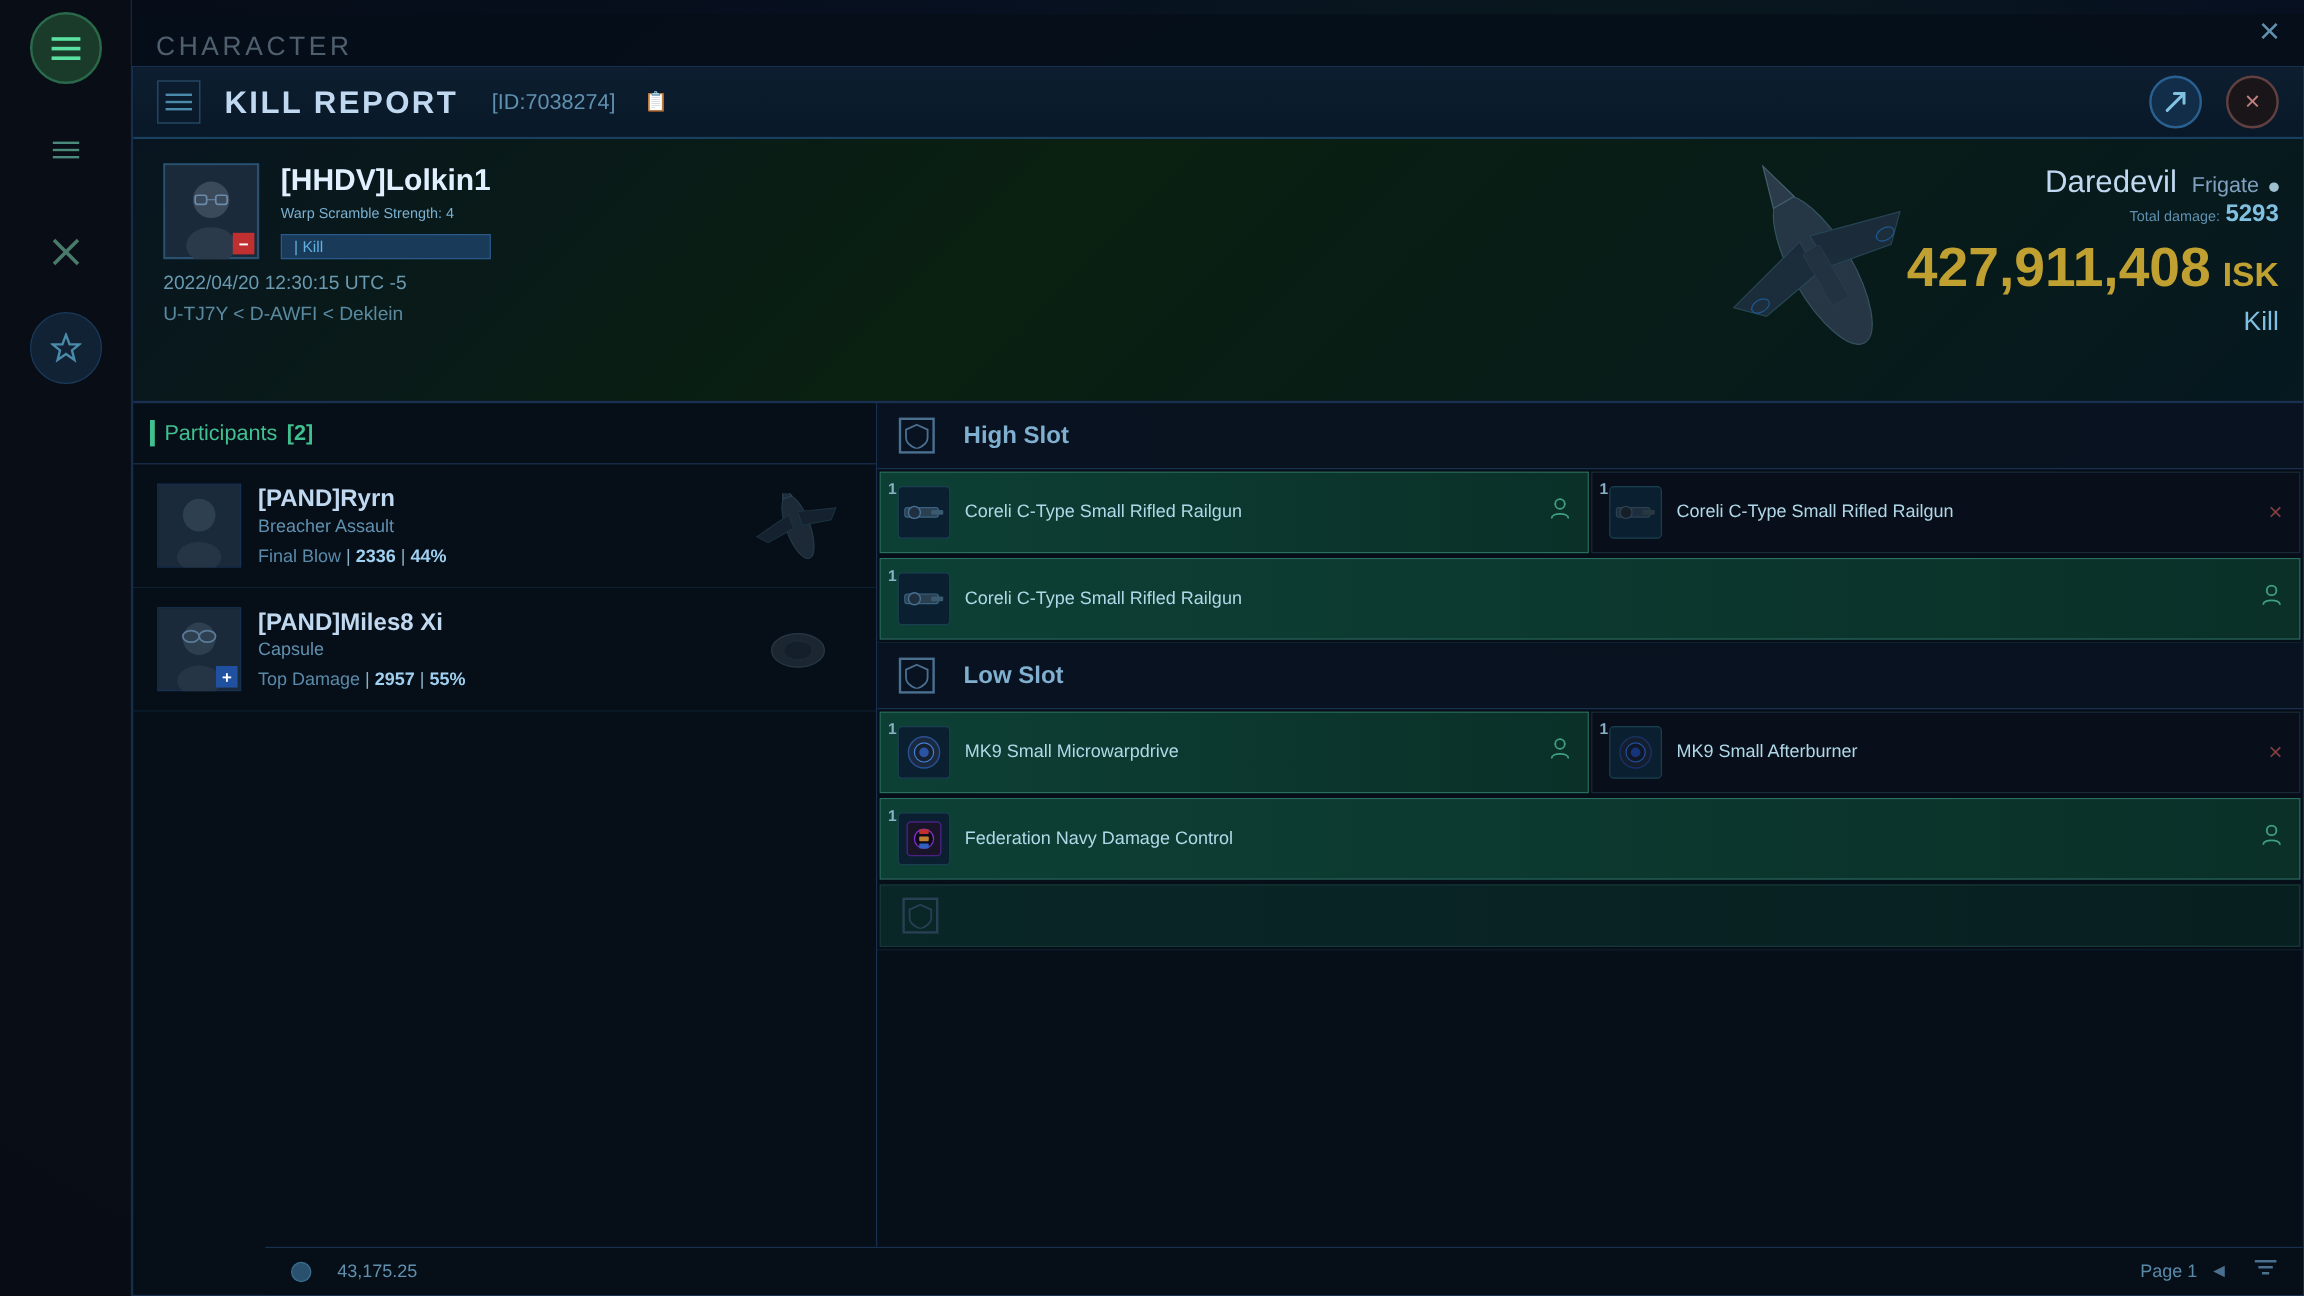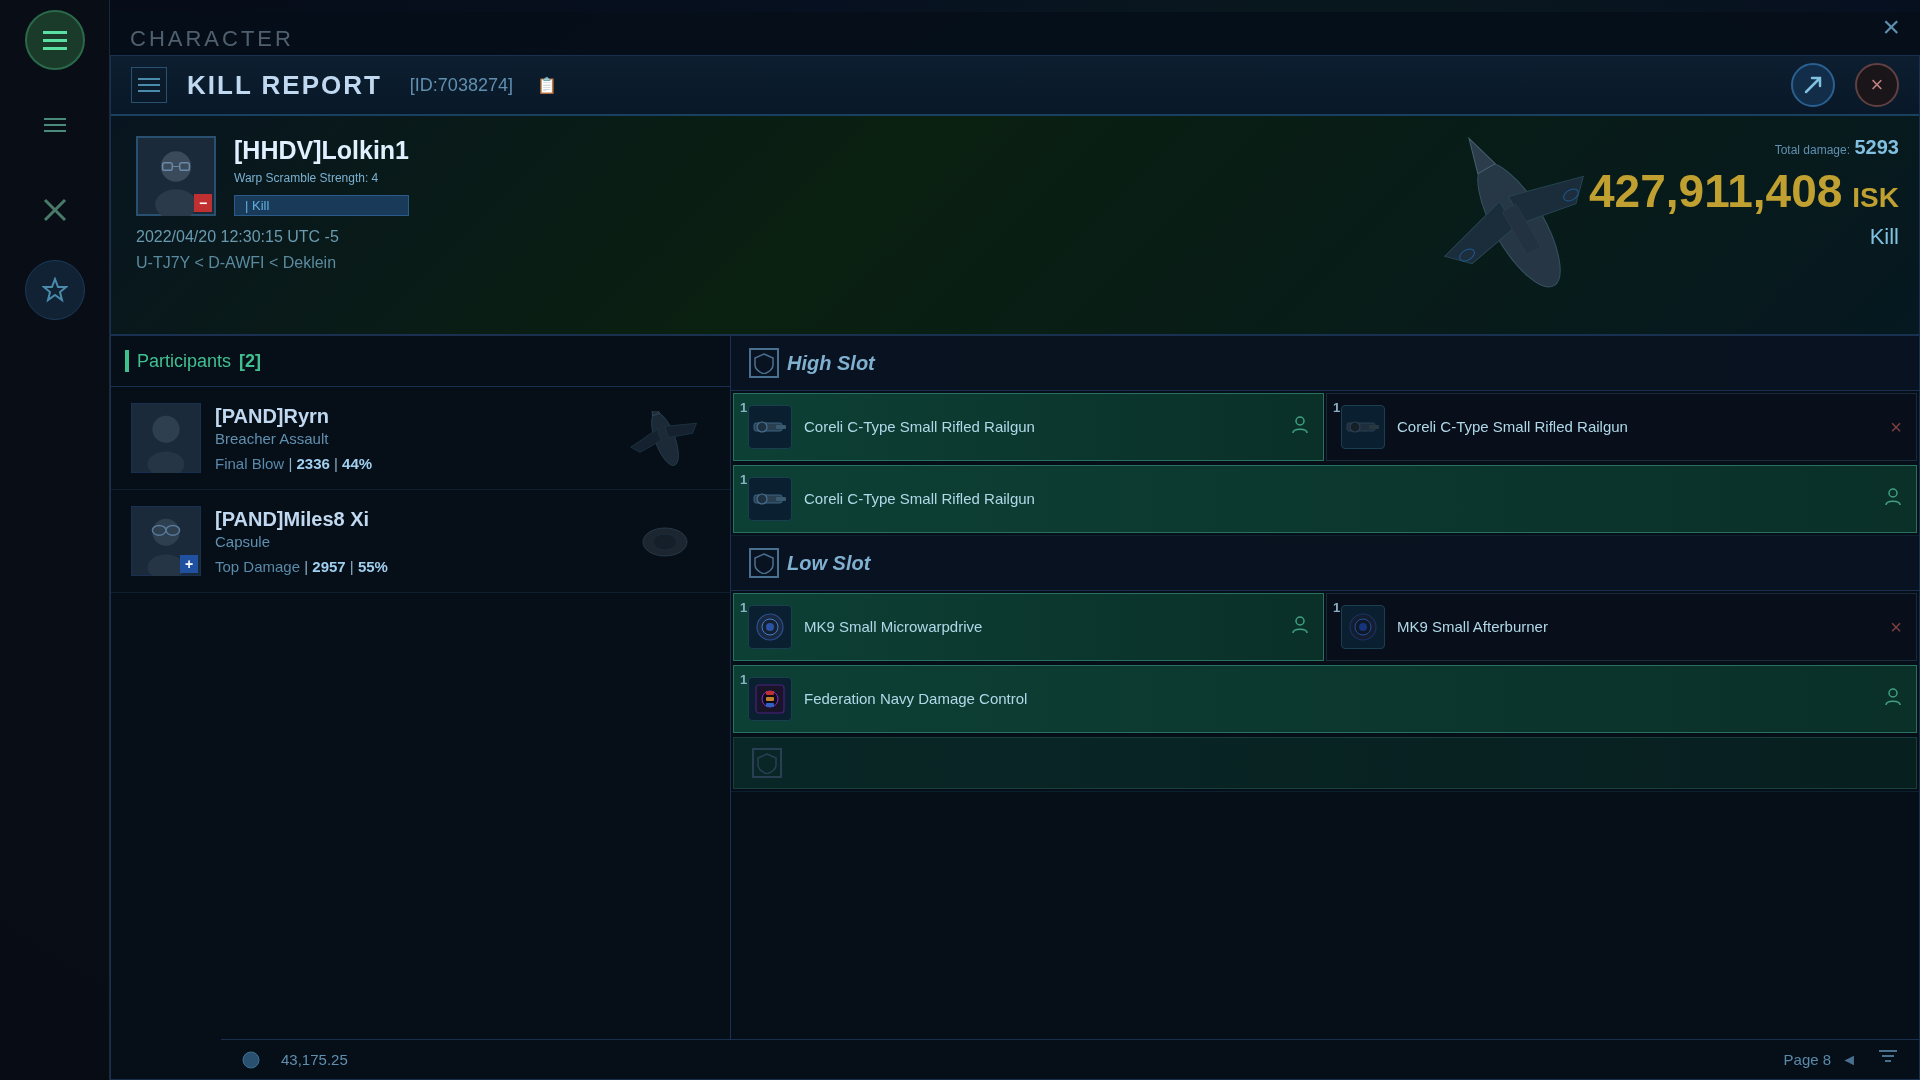--- a/index.html
+++ b/index.html
@@ -420,24 +420,23 @@
     }
 
     .slot-section {
       border-bottom: 1px solid #0d2030;
     }
 
     .slot-title {
       display: flex;
       align-items: center;
       padding: 12px 18px;
-      gap: 8px;
+      gap: 24px;
       background: rgba(10,20,35,0.8);
       border-bottom: 1px solid #1a3050;
-      font-style: italic;
     }
 
     .slot-icon {
       width: 30px; height: 30px;
       border: 2px solid #4a7090;
       display: flex; align-items: center; justify-content: center;
       color: #6090b0;
       font-size: 14px;
     }
 
@@ -721,20 +720,25 @@
           <div class="char-name">[HHDV]Lolkin1</div>
           <div class="warp-scramble">Warp Scramble Strength: 4</div>
           <div class="kill-badge">| Kill</div>
         </div>
       </div>
       <div class="header-date">2022/04/20 12:30:15 UTC -5</div>
       <div class="header-location">U-TJ7Y &lt; D-AWFI &lt; Deklein</div>
     </div>
 
     <div class="header-right">
+      <div>
+        <span class="ship-class">Daredevil</span>
+        <span class="ship-type">Frigate</span>
+        <span style="display:inline-block;width:8px;height:8px;background:#a0c0d0;border-radius:50%;margin-left:4px;vertical-align:middle;"></span>
+      </div>
       <div>
         <span class="total-damage-label">Total damage:</span>
         <span class="total-damage-value">5293</span>
       </div>
       <div class="isk-value">
         <span>427,911,408</span>
         <span class="isk-label">ISK</span>
       </div>
       <div class="kill-label">Kill</div>
     </div>
@@ -962,21 +966,21 @@
 
   </div>
 
   <div class="bottom-bar">
     <svg width="20" height="20" viewBox="0 0 20 20">
       <circle cx="10" cy="10" r="8" fill="#2a5070" stroke="#3a7090" stroke-width="1"></circle>
     </svg>
     <span class="bottom-value">43,175.25</span>
     <div class="bottom-spacer"></div>
     <div class="page-nav">
-      <span class="page-label">Page 8</span>
+      <span class="page-label">Page 1</span>
       <span class="page-arrow">◄</span>
     </div>
     <span class="filter-icon">
       <svg width="22" height="22" viewBox="0 0 22 22">
         <line x1="2" y1="5" x2="20" y2="5" stroke="#4a7090" stroke-width="2"></line>
         <line x1="5" y1="10" x2="17" y2="10" stroke="#4a7090" stroke-width="2"></line>
         <line x1="8" y1="15" x2="14" y2="15" stroke="#4a7090" stroke-width="2"></line>
       </svg>
     </span>
   </div>

